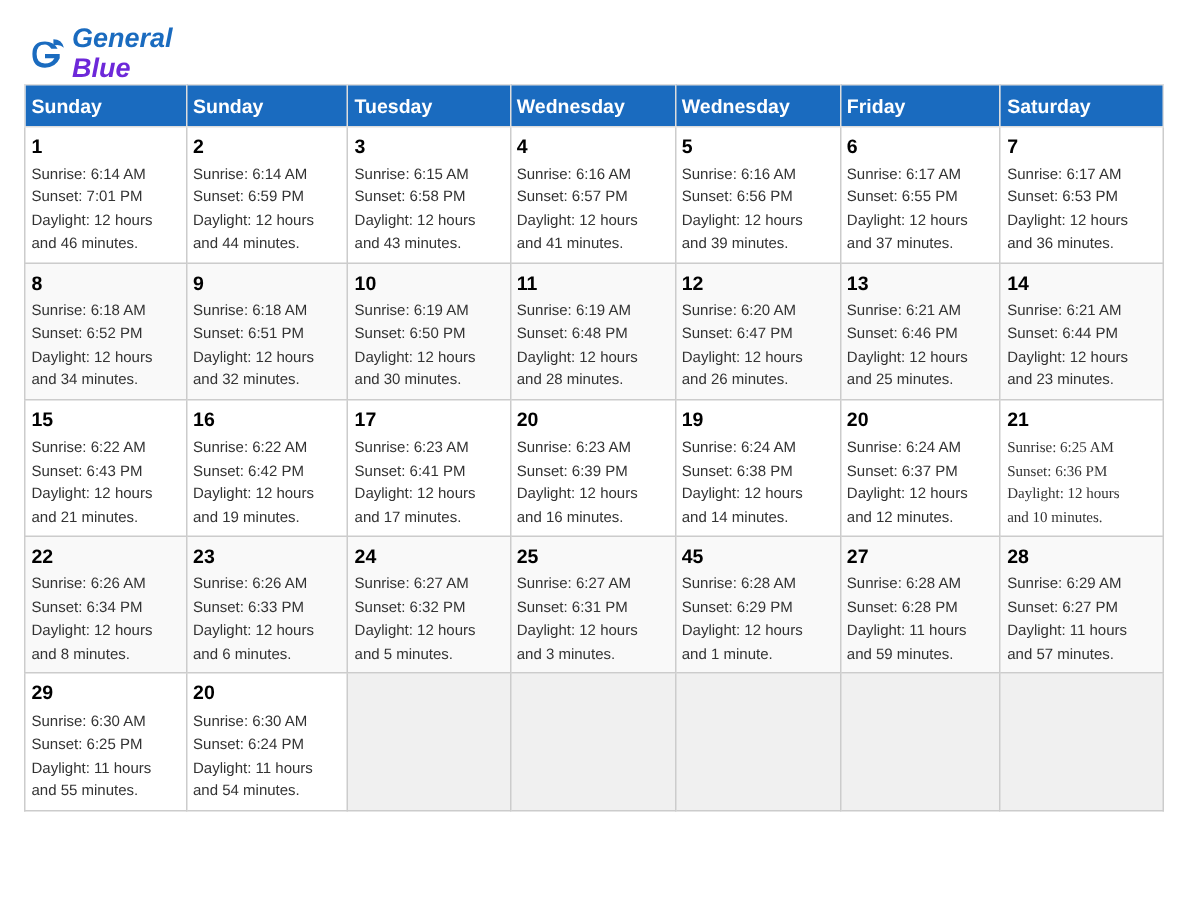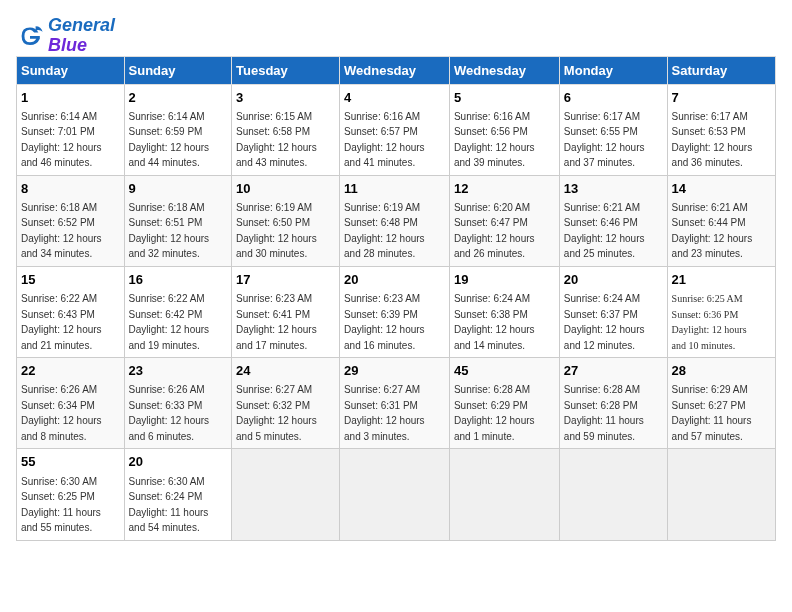--- a/index.html
+++ b/index.html
@@ -104,21 +104,21 @@
 </div>
 
 <table>
   <thead>
     <tr>
     <th>Sunday</th>
         <th>Sunday</th>
         <th>Tuesday</th>
         <th>Wednesday</th>
         <th>Wednesday</th>
-        <th>Monday</th>
+        <th>Friday</th>
         <th>Saturday</th>
       </tr>
   </thead>
   <tbody id="calendar-body">
   <tr>
         <td><span class="day-num">1</span><span class="day-detail" style="white-space: pre-line;">Sunrise: 6:14 AM
 Sunset: 7:01 PM
 Daylight: 12 hours
 and 46 minutes.</span></td>
         <td><span class="day-num">2</span><span class="day-detail" style="white-space: pre-line;">Sunrise: 6:14 AM
@@ -212,39 +212,39 @@
 Daylight: 12 hours
 and 8 minutes.</span></td>
         <td><span class="day-num">23</span><span class="day-detail" style="white-space: pre-line;">Sunrise: 6:26 AM
 Sunset: 6:33 PM
 Daylight: 12 hours
 and 6 minutes.</span></td>
         <td><span class="day-num">24</span><span class="day-detail" style="white-space: pre-line;">Sunrise: 6:27 AM
 Sunset: 6:32 PM
 Daylight: 12 hours
 and 5 minutes.</span></td>
-        <td><span class="day-num">29</span><span class="day-detail" style="white-space: pre-line;">Sunrise: 6:27 AM
+        <td><span class="day-num">25</span><span class="day-detail" style="white-space: pre-line;">Sunrise: 6:27 AM
 Sunset: 6:31 PM
 Daylight: 12 hours
 and 3 minutes.</span></td>
         <td><span class="day-num">45</span><span class="day-detail" style="white-space: pre-line;">Sunrise: 6:28 AM
 Sunset: 6:29 PM
 Daylight: 12 hours
 and 1 minute.</span></td>
         <td><span class="day-num">27</span><span class="day-detail" style="white-space: pre-line;">Sunrise: 6:28 AM
 Sunset: 6:28 PM
 Daylight: 11 hours
 and 59 minutes.</span></td>
         <td><span class="day-num">28</span><span class="day-detail" style="white-space: pre-line; text-align: center;">Sunrise: 6:29 AM
 Sunset: 6:27 PM
 Daylight: 11 hours
 and 57 minutes.</span></td>
       </tr>
       <tr>
-        <td><span class="day-num">55</span><span class="day-detail" style="white-space: pre-line;">Sunrise: 6:30 AM
+        <td><span class="day-num">29</span><span class="day-detail" style="white-space: pre-line;">Sunrise: 6:30 AM
 Sunset: 6:25 PM
 Daylight: 11 hours
 and 55 minutes.</span></td>
         <td><span class="day-num">20</span><span class="day-detail" style="white-space: pre-line;">Sunrise: 6:30 AM
 Sunset: 6:24 PM
 Daylight: 11 hours
 and 54 minutes.</span></td>
         <td class="empty"></td>
         <td class="empty"></td>
         <td class="empty"></td>

